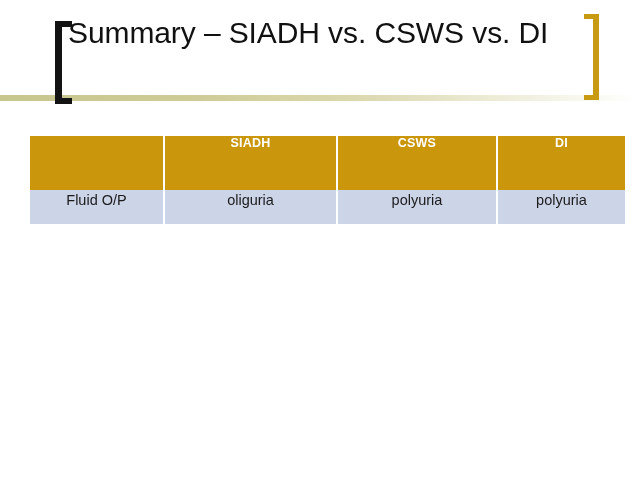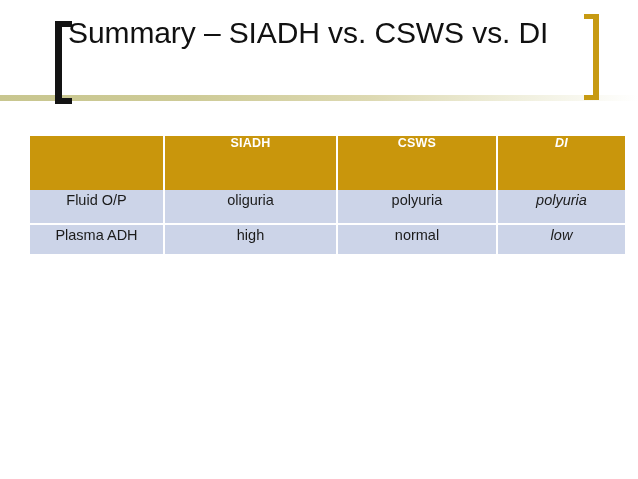--- a/index.html
+++ b/index.html
@@ -96,21 +96,21 @@
   #summary-table th,
   #summary-table td {
     padding: 0;
     margin: 8px;
     text-align: center;
     vertical-align: top;
     border-right: 2px solid #ffffff;
     box-sizing: border-box;
   }
   #summary-table th:last-child,
-  #summary-table td:last-child { border-right: none; font-style: italic; }
+  #summary-table td:last-child { border-right: none; }
 
   thead th {
     background: #c9960c;
     color: #ffffff;
     font-size: 12.5px;
     font-weight: bold;
     height: 54px;
     padding-top: 12px;
     letter-spacing: 0.2px;
   }
@@ -165,20 +165,14 @@
       <th>DI</th>
     </tr>
   </thead>
   <tbody>
     <tr class="row-dark row-1">
       <td>Fluid O/P</td>
       <td>oliguria</td>
       <td>polyuria</td>
       <td>polyuria</td>
     </tr>
-    <tr class="row-dark row-3">
-      <td>Plasma ADH</td>
-      <td>high</td>
-      <td>normal</td>
-      <td>low</td>
-    </tr>
   </tbody>
 </table>
 
 </body></html>

